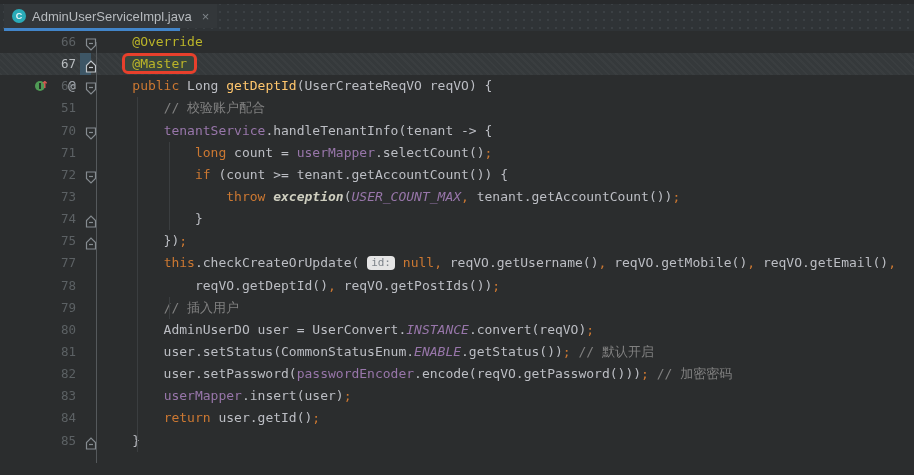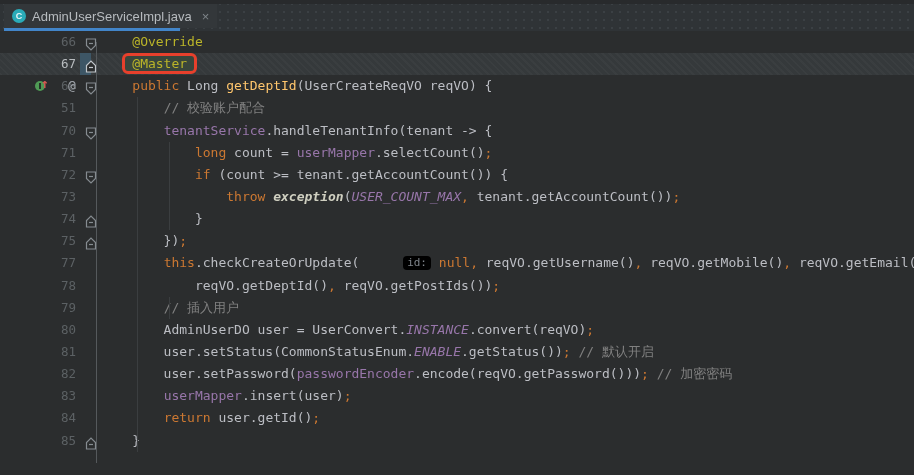--- a/index.html
+++ b/index.html
@@ -45,22 +45,22 @@
   .code{position:absolute;left:101px;top:0;font-size:13px;line-height:22.15px;color:var(--plain);}
   .tok-k{color:var(--keyword_orange);}
   .tok-a{color:var(--annotation_yellow);}
   .tok-d{color:var(--method_gold);}
   .tok-f{color:var(--field_purple);}
   .tok-sf{color:var(--field_purple);font-style:italic;}
   .tok-t{color:var(--plain);}
   .tok-c{color:var(--comment_gray);}
   .tok-p{color:var(--keyword_orange);}
   .tok-sc{color:#CFCFC0;font-style:italic;font-weight:bold;}
-  .tok-h{display:inline-block;background:#000000;color:#7E848A;font-size:11px;line-height:14px;
-    padding:0 4px;border-radius:4px;vertical-align:1px;margin-left:36px;}
+  .tok-h{display:inline-block;background:#e5e5e5;color:#7E848A;font-size:11px;line-height:14px;
+    padding:0 4px;border-radius:4px;vertical-align:1px;}
   .tok-ab{color:var(--annotation_yellow);display:inline-block;position:relative;
     background:#3A463C;border:3px solid var(--highlight_red);border-radius:6px;
     padding:0 7px;margin-left:-10px;line-height:15px;}
   .guide{position:absolute;width:1px;background:#3B3E40;}
   .scope-line{position:absolute;width:1px;background:#55595C;}
   #overlays{position:absolute;left:0;top:0;width:100%;height:100%;pointer-events:none;}
 </style>
 </head>
 <body>
 

